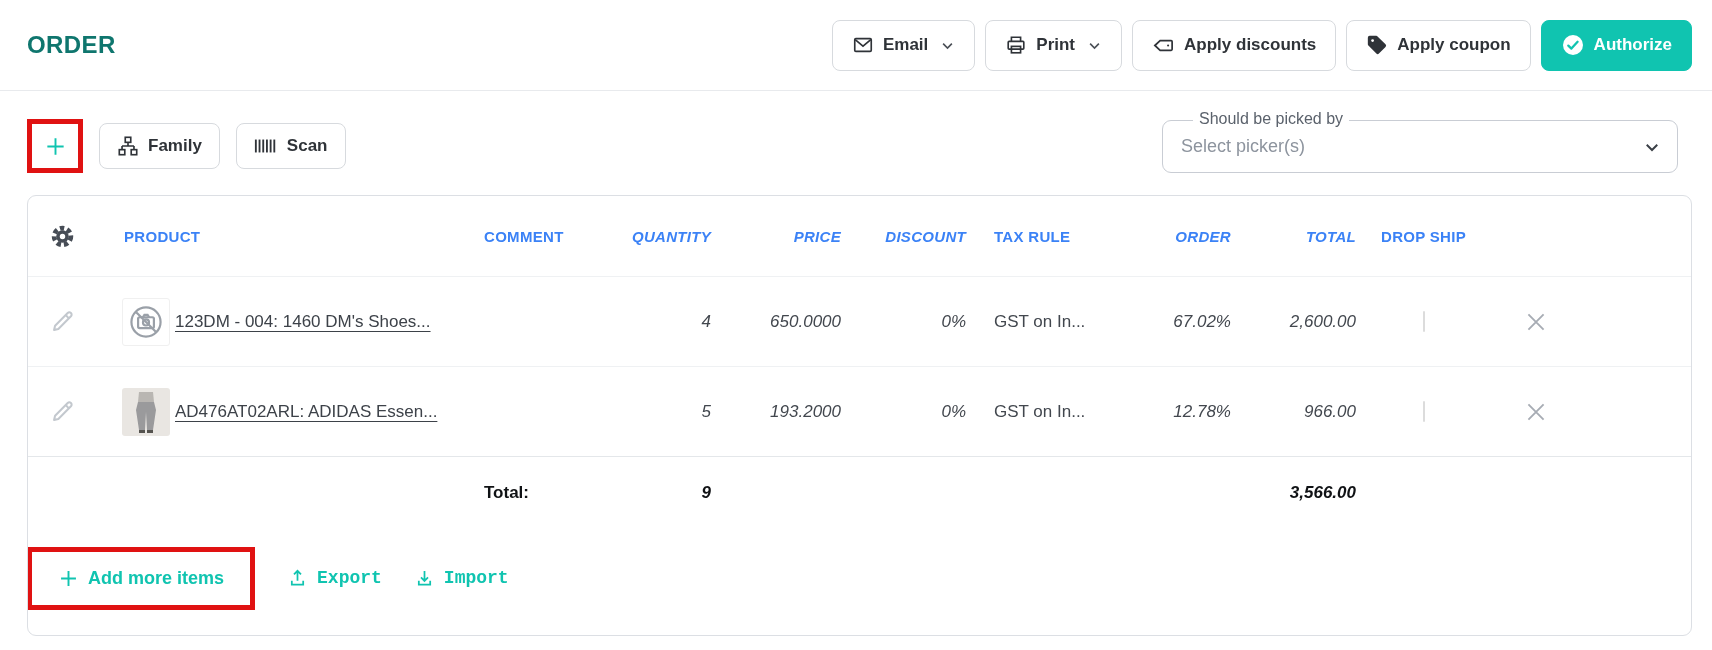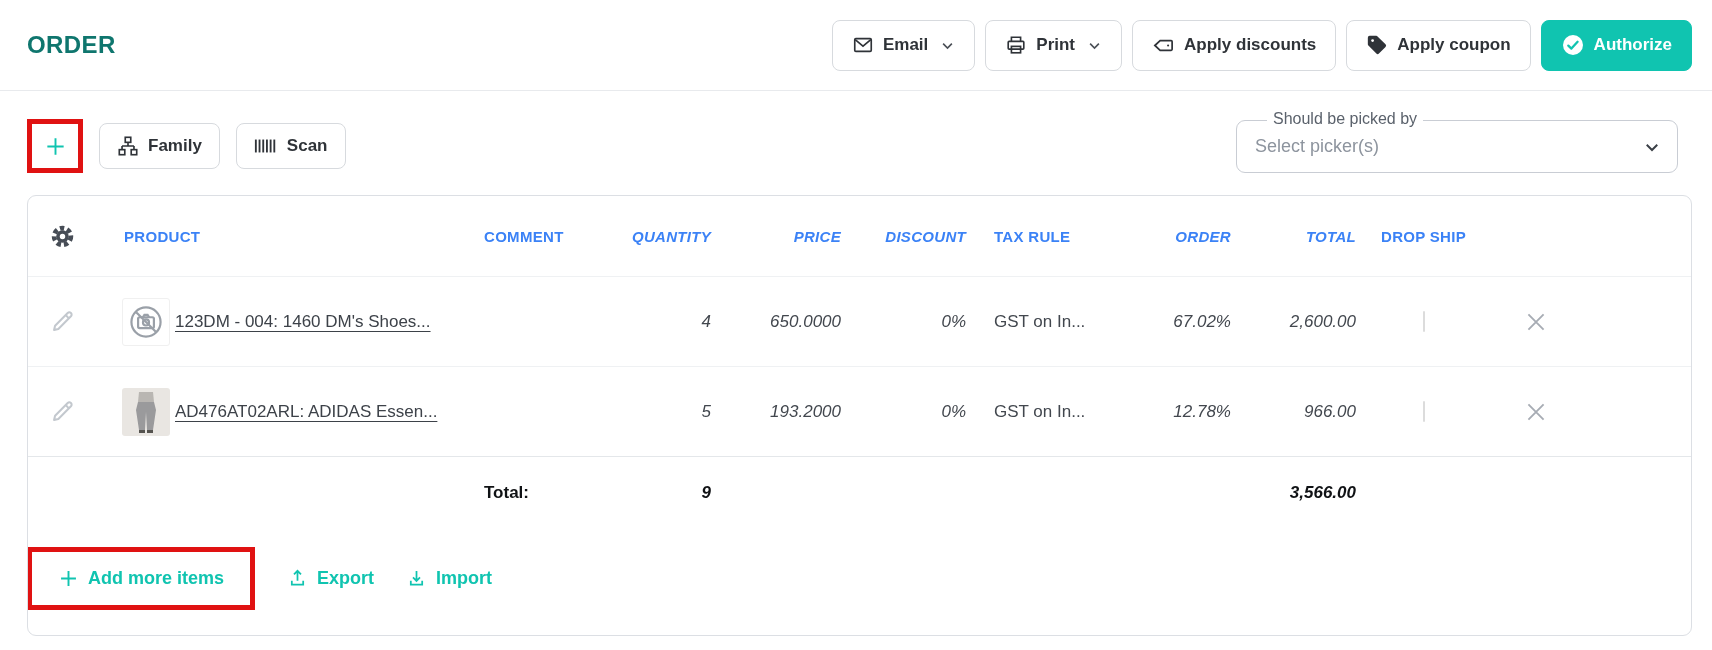--- a/index.html
+++ b/index.html
@@ -16,21 +16,21 @@
 
   
   .toolbar { display:flex; align-items:center; justify-content:space-between; padding:0 27px; margin-top:27px; height:56px; }
   .toolbar-left { display:flex; align-items:center; gap:16px; }
   .annotation-box { border:5px solid #e01212; background:#fff; display:flex; align-items:center; justify-content:center; }
   .add-box { width:56px; height:54px; }
   .btn-sm { height:46px; padding:0 17px; font-size:17px; }
   .icon-btn { width:46px; height:44px; display:flex; align-items:center; justify-content:center; background:#fff; border:none; cursor:pointer; }
 
   
-  .picker { position:relative; width:442px; height:53px; border:1px solid #c9cdd4; border-radius:9px; background:#fff; display:flex; align-items:center; padding:0 18px; cursor:pointer; margin-right:7px; }
+  .picker { position:relative; width:516px; height:53px; border:1px solid #c9cdd4; border-radius:9px; background:#fff; display:flex; align-items:center; padding:0 18px; cursor:pointer; margin-right:7px; }
   .picker-label { position:absolute; top:-11px; left:30px; background:#fff; padding:0 6px; font-size:16px; color:#5b626c; }
   .picker-value { font-size:18px; color:#8d949e; }
   .picker .chev { position:absolute; right:16px; top:17px; }
 
   
   .card { margin:21px 20px 0 27px; border:1px solid #dcdfe4; border-radius:9px; overflow:hidden; background:#fff; }
   .grid { display:grid; grid-template-columns:68px 380px 120px 115px 130px 125px 155px 110px 125px 135px 90px 1fr; align-items:center; }
   .thead { height:80px; }
   .th { font-size:15px; font-weight:bold; color:#3b82f6; letter-spacing:.3px; }
   .row { height:90px; border-top:1px solid #eff1f3; font-size:17px; color:#42474e; }
@@ -43,21 +43,21 @@
   .thumb { width:48px; height:48px; border-radius:3px; overflow:hidden; display:flex; align-items:center; justify-content:center; background:#fff; }
   .checkbox { width:24px; height:24px; border-radius:4px; background:#f1f1f1; border:1px solid #dcdcdc; cursor:pointer; }
   .x-btn { background:none; border:none; cursor:pointer; display:flex; align-items:center; justify-content:center; }
   .edit-btn { background:none; border:none; cursor:pointer; justify-self:center; display:flex; }
 
   .total-row { height:72px; border-top:1px solid #e4e7ea; font-size:17px; font-weight:bold; color:#101215; }
 
   .card-footer { display:flex; align-items:center; padding:9px 0 16px 0; gap:32px; height:107px; }
   .addmore-box { border:5px solid #e01212; margin-left:-1px; padding:0 26px; height:63px; display:flex; align-items:center; background:#fff; }
   .teal-link { display:inline-flex; align-items:center; gap:9px; background:none; border:none; cursor:pointer; color:#10c4b0; font-size:18px; font-weight:bold; font-family:"Liberation Sans", sans-serif; }
-  .teal-link.secondary { font-weight:bold; }
+  .teal-link.secondary { font-weight:bold;font-family:Liberation Mono, monospace; }
 </style>
 </head>
 <body>
 
 <div class="topbar">
   <div class="page-title">ORDER</div>
   <div class="topbar-actions">
 
     <button class="btn">
       <span style="display:flex;">

